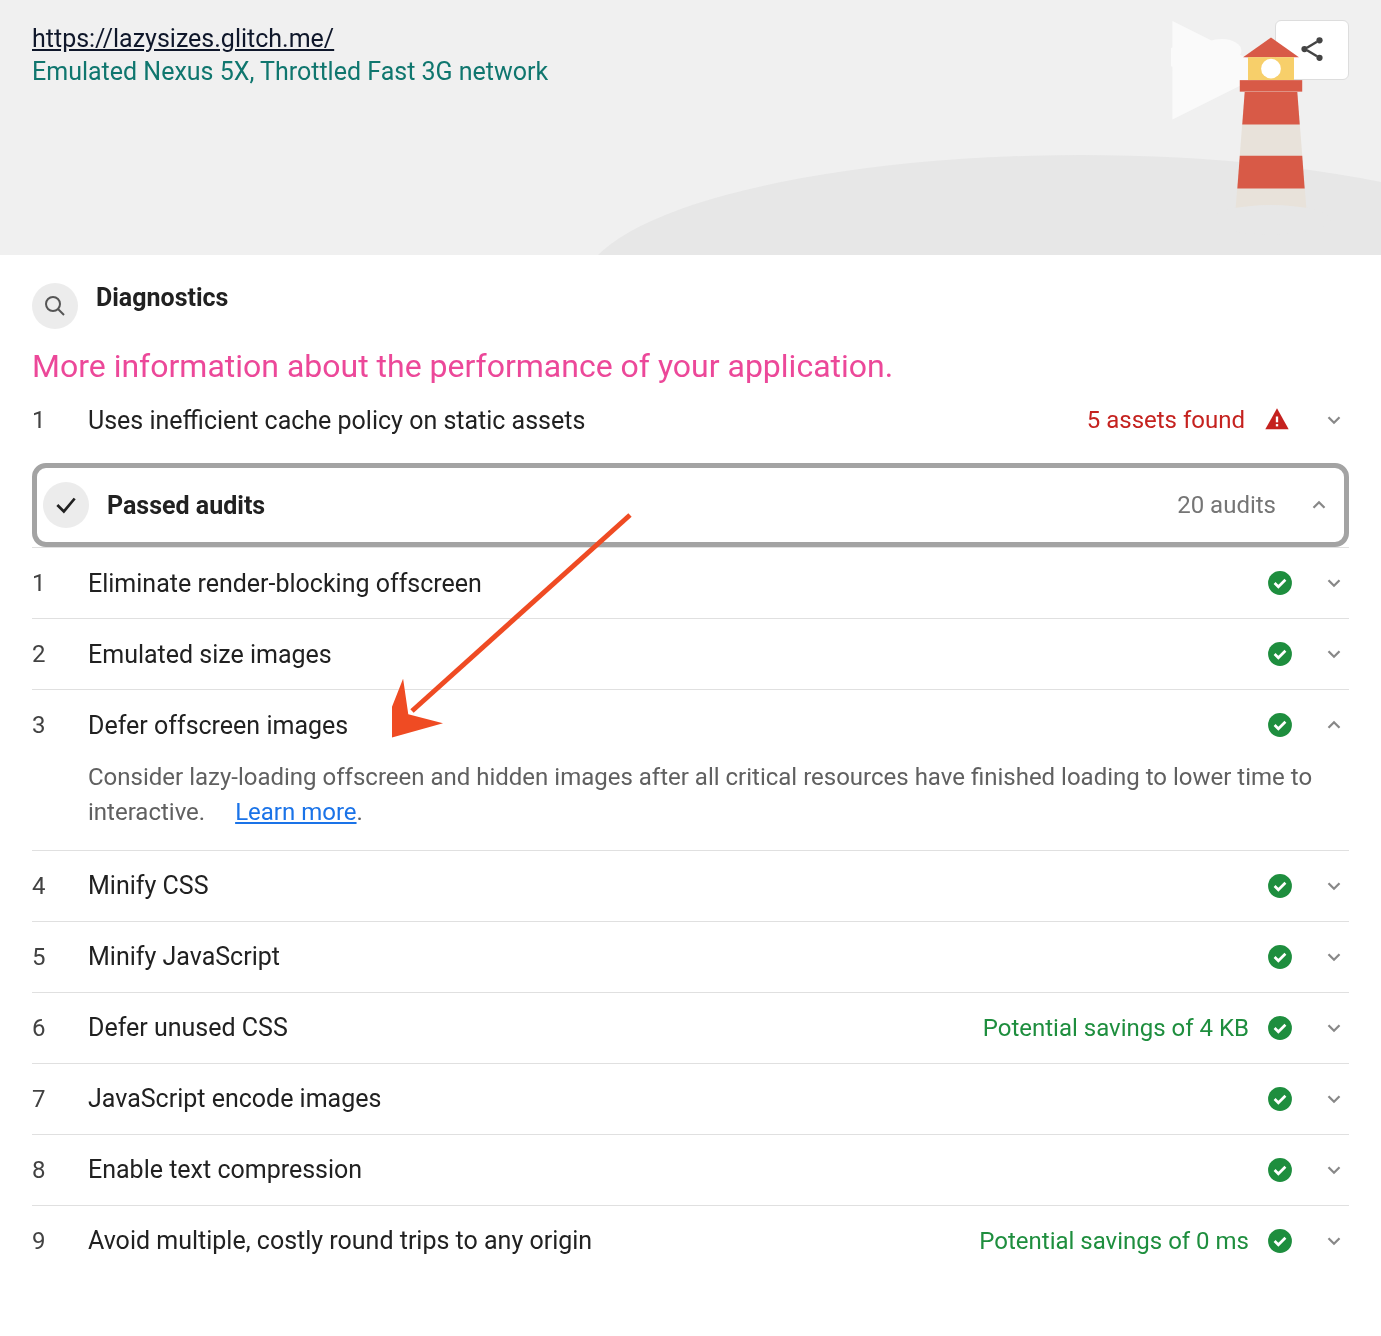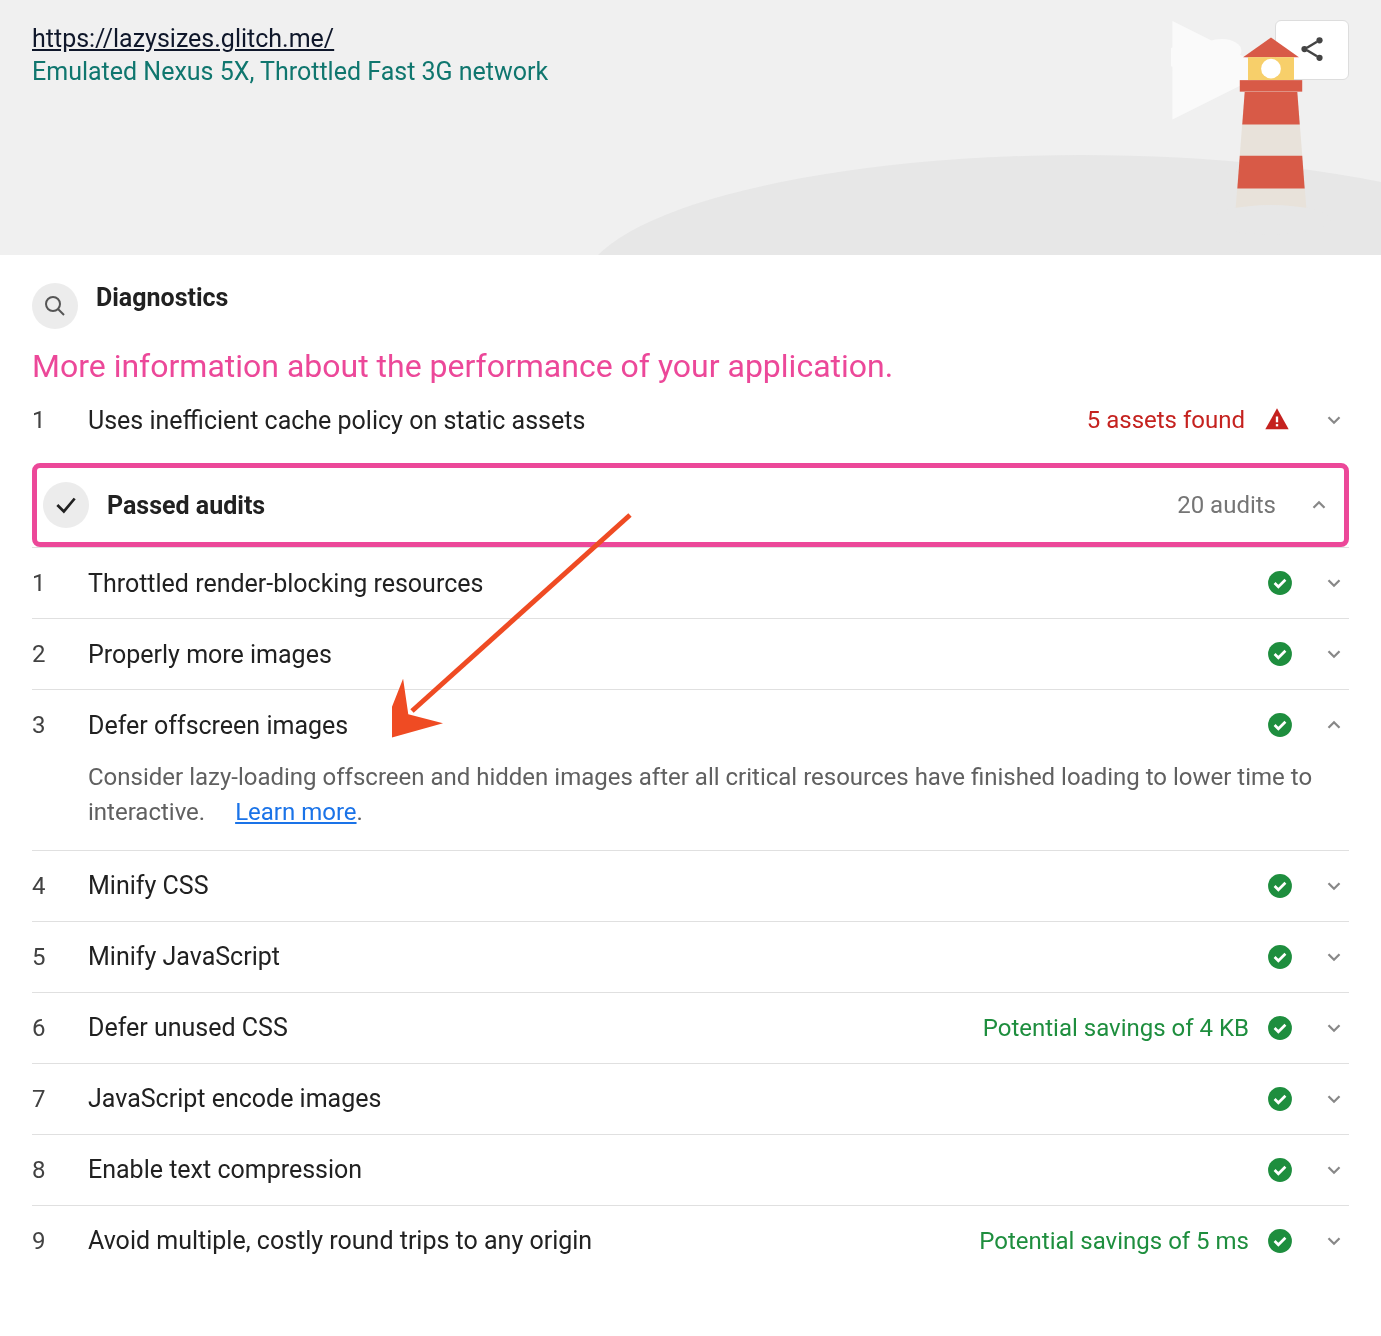--- a/index.html
+++ b/index.html
@@ -121,22 +121,22 @@
     .expand-btn {
       width: 30px;
       height: 30px;
       display: flex;
       align-items: center;
       justify-content: center;
       cursor: pointer;
       margin-left: 4px;
     }
     .passed-header-wrap {
-      border: 5px solid #ec4899;
-      border-radius: 8px;
+      border: 5px solid #a3a3a3;
+      border-radius: 14px;
       margin-top: 8px;
       margin-bottom: 0;
     }
     .passed-header {
       display: flex;
       align-items: center;
       padding: 14px 10px 14px 6px;
       gap: 18px;
     }
     .passed-title {
@@ -266,39 +266,39 @@
         <marker id="ah" markerWidth="12" markerHeight="12" refX="3" refY="6" orient="auto">
           <path d="M0,0 L12,6 L0,12 L4,6 Z" fill="#ef4b23"></path>
         </marker>
       </defs>
       <line x1="238" y1="14" x2="20" y2="210" stroke="#ef4b23" stroke-width="5" marker-end="url(#ah)"></line>
     </svg>
 
     <div class="audit-block">
       <div class="audit-row no-border-top">
         <div class="audit-num">1</div>
-        <div class="audit-title">Throttled render-blocking resources</div>
+        <div class="audit-title">Eliminate render-blocking offscreen</div>
         <div class="status-icon">
           <svg width="26" height="26" viewBox="0 0 24 24">
               <circle cx="12" cy="12" r="11" fill="#1e8e3e"></circle>
               <path d="M7 12 L10.5 15.5 L17 9" stroke="#fff" stroke-width="2.5" fill="none"></path>
             </svg>
         </div>
         <div class="expand-btn">
           <svg width="22" height="22" viewBox="0 0 24 24">
               <path d="M6 9 L12 15 L18 9" stroke="#888" stroke-width="2.5" fill="none"></path>
             </svg>
         </div>
       </div>
     </div>
 
     <div class="audit-block">
       <div class="audit-row no-border-top">
         <div class="audit-num">2</div>
-        <div class="audit-title">Properly more images</div>
+        <div class="audit-title">Emulated size images</div>
         <div class="status-icon">
           <svg width="26" height="26" viewBox="0 0 24 24">
               <circle cx="12" cy="12" r="11" fill="#1e8e3e"></circle>
               <path d="M7 12 L10.5 15.5 L17 9" stroke="#fff" stroke-width="2.5" fill="none"></path>
             </svg>
         </div>
         <div class="expand-btn">
           <svg width="22" height="22" viewBox="0 0 24 24">
               <path d="M6 9 L12 15 L18 9" stroke="#888" stroke-width="2.5" fill="none"></path>
             </svg>
@@ -415,21 +415,21 @@
               <path d="M6 9 L12 15 L18 9" stroke="#888" stroke-width="2.5" fill="none"></path>
             </svg>
         </div>
       </div>
     </div>
 
     <div class="audit-block">
       <div class="audit-row no-border-top" style="padding-bottom:10px;">
         <div class="audit-num">9</div>
         <div class="audit-title">Avoid multiple, costly round trips to any origin</div>
-        <div class="audit-note note-green">Potential savings of 5 ms</div>
+        <div class="audit-note note-green">Potential savings of 0 ms</div>
         <div class="status-icon">
           <svg width="26" height="26" viewBox="0 0 24 24">
               <circle cx="12" cy="12" r="11" fill="#1e8e3e"></circle>
               <path d="M7 12 L10.5 15.5 L17 9" stroke="#fff" stroke-width="2.5" fill="none"></path>
             </svg>
         </div>
         <div class="expand-btn">
           <svg width="22" height="22" viewBox="0 0 24 24">
               <path d="M6 9 L12 15 L18 9" stroke="#888" stroke-width="2.5" fill="none"></path>
             </svg>

